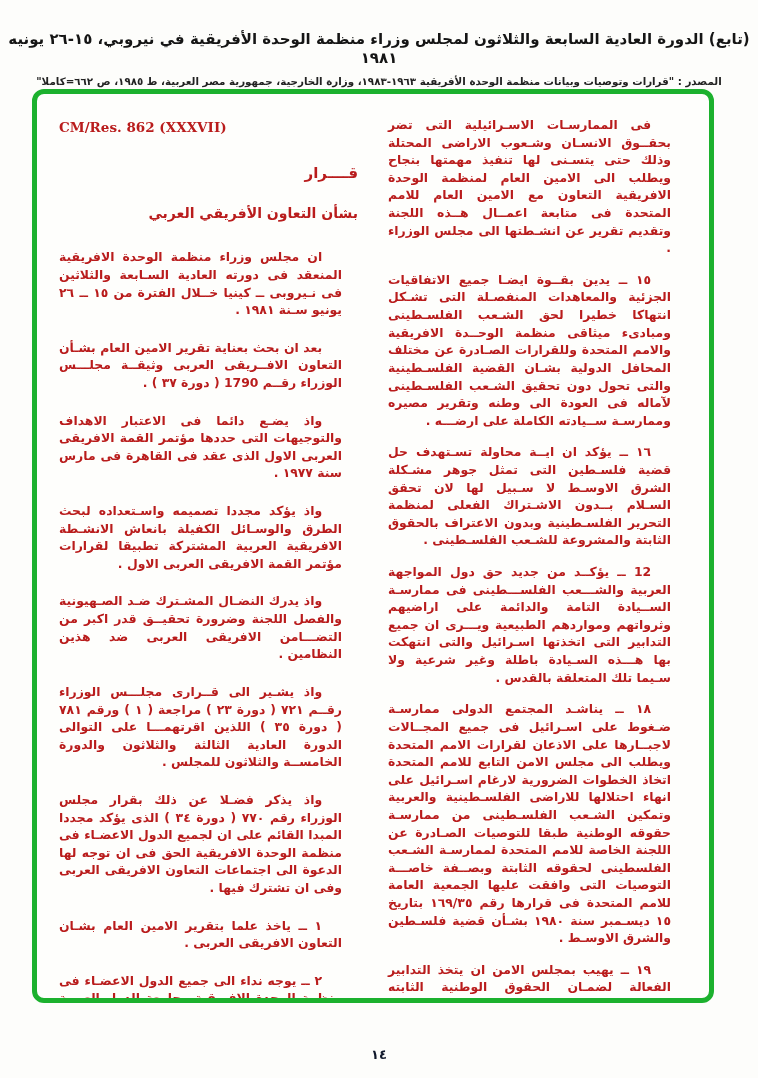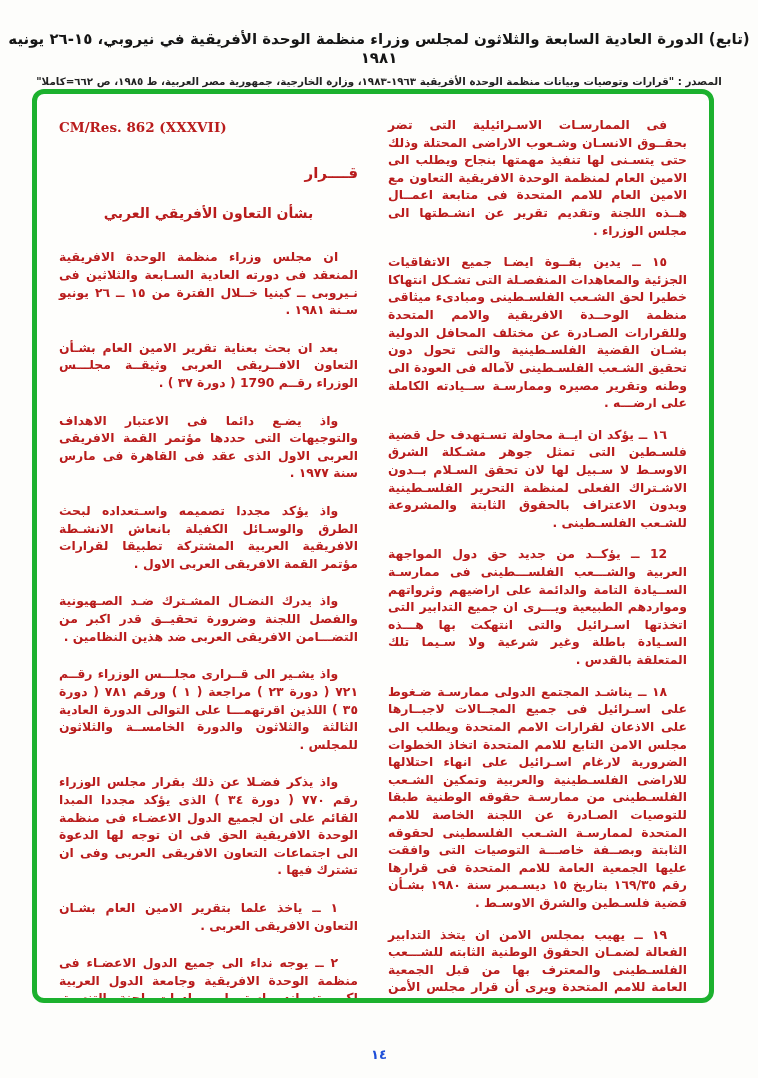--- a/index.html
+++ b/index.html
@@ -59,56 +59,56 @@
     flex: 1 1 0;
     direction: rtl;
     text-align: justify;
     font-size: 12.4px;
     font-weight: bold;
     line-height: 1.42;
     color: #b91c1c;
   }
 
   .col .para {
-    margin: 0 0 14px 0;
+    margin: 0 16px 14px 0;
     text-indent: 1.6em;
   }
   .col-left .para { margin-bottom: 20px; }
 
   
   .doc-ref {
     direction: ltr;
     text-align: left;
     font-family: "DejaVu Serif", serif;
     font-size: 13.5px;
     font-weight: bold;
     margin: 2px 0 26px 0;
   }
   .doc-title {
     font-size: 15px;
     font-weight: bold;
     margin: 0 0 20px 0;
   }
   .doc-subtitle {
-    text-align: center;
+    text-align: right;
     font-size: 14px;
     font-weight: bold;
     margin: 0 0 24px 0;
   }
 
   
   .page-number {
     position: absolute;
     bottom: 16px;
     left: 0;
     width: 100%;
     text-align: center;
     font-size: 13px;
     font-weight: bold;
-    color: #1d4ed8;
+    color: #0f172a;
   }
 </style>
 </head>
 <body>
 
 <div class="page-header">
   <div class="hline1">(تابع) الدورة العادية السابعة والثلاثون لمجلس وزراء منظمة الوحدة الأفريقية في نيروبي، ١٥-٢٦ يونيه ١٩٨١</div>
   <div class="hline2">المصدر : "قرارات وتوصيات وبيانات منظمة الوحدة الأفريقية ١٩٦٣-١٩٨٣، وزارة الخارجية، جمهورية مصر العربية، ط ١٩٨٥، ص ٦٦٢=كاملا"</div>
 </div>
 

